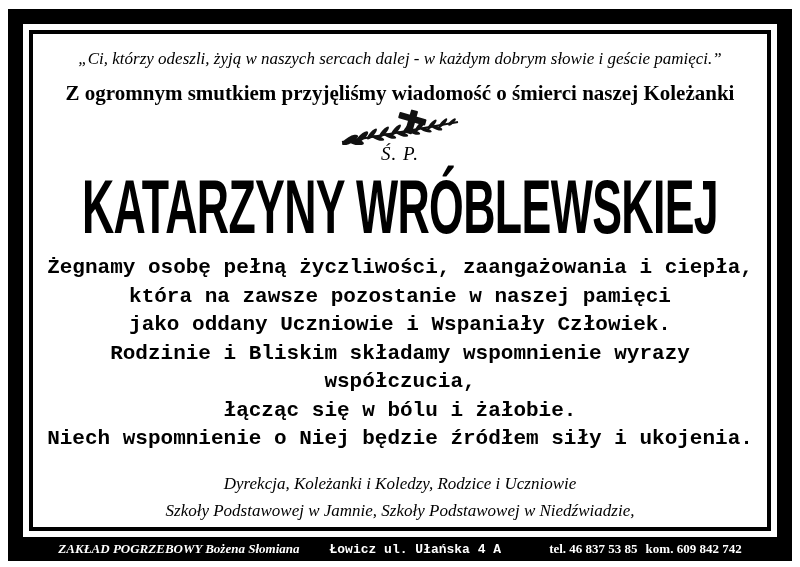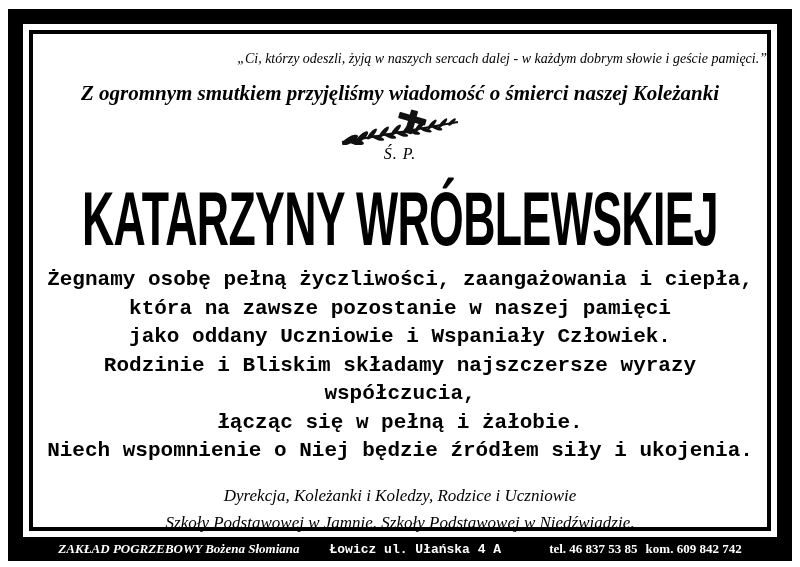--- a/index.html
+++ b/index.html
@@ -8,32 +8,32 @@
     font-family: "Liberation Serif", serif; color: #000; overflow: hidden;
   }
   .frame-black { position: absolute; left: 8px; top: 9px; width: 784px; height: 552px; background: #000; }
   .frame-gap   { position: absolute; left: 23px; top: 24px; width: 754px; height: 513px; background: #fff; }
   .frame-thin  { position: absolute; left: 29px; top: 30px; width: 742px; height: 501px; background: #000; }
   .content {
     position: absolute; left: 33px; top: 34px; width: 734px; height: 493px;
     background: #fff; text-align: center;
   }
   .quote {
-    margin-top: 13px; font-style: italic; font-size: 14px; line-height: 23px; text-align: right;
+    margin-top: 13px; font-style: italic; font-size: 17px; line-height: 23px;
   }
   .intro {
-    margin-top: 9px; font-weight: bold; font-size: 21px; line-height: 28px; font-style: italic;
+    margin-top: 9px; font-weight: bold; font-size: 21px; line-height: 28px;
   }
   .symbol { margin: 2px auto 0 auto; height: 36px; }
   .symbol svg { display: block; margin: 0 auto; }
   .sp {
-    margin-top: -4px; font-style: italic; font-size: 16px; line-height: 25px; letter-spacing: 1px;
+    margin-top: -4px; font-style: italic; font-size: 19px; line-height: 25px; letter-spacing: 1px;
   }
   .name-wrap {
-    margin-top: 14px; height: 78px; display: flex; justify-content: center; align-items: center;
+    margin-top: 2px; height: 78px; display: flex; justify-content: center; align-items: center;
     overflow: visible;
     text-align: center;
   }
   .name {
     flex: none; white-space: nowrap;
     font-family: "Liberation Sans", sans-serif; font-weight: bold; font-size: 72px; line-height: 74px;
     transform: scale(0.62, 1.06); transform-origin: center center; letter-spacing: -1px;
   }
   .body-block { margin-top: 8px; font-weight: bold; font-size: 21px; line-height: 28.5px; font-family: Liberation Mono, monospace; }
   .signature-block { margin-top: 16px; font-style: italic; font-size: 17px; line-height: 27.5px; }
@@ -95,22 +95,22 @@
     <div class="sp">Ś. P.</div>
 
     <div class="name-wrap">
       <div class="name">KATARZYNY WRÓBLEWSKIEJ</div>
     </div>
 
     <div class="body-block">
       <div>Żegnamy osobę pełną życzliwości, zaangażowania i ciepła,</div>
       <div>która na zawsze pozostanie w naszej pamięci</div>
       <div>jako oddany Uczniowie i Wspaniały Człowiek.</div>
-      <div>Rodzinie i Bliskim składamy najszczersze wyrazy współczucia,</div>
-      <div>łącząc się w pełną i żałobie.</div>
+      <div>Rodzinie i Bliskim składamy wspomnienie wyrazy współczucia,</div>
+      <div>łącząc się w bólu i żałobie.</div>
       <div>Niech wspomnienie o Niej będzie źródłem siły i ukojenia.</div>
     </div>
 
     <div class="signature-block">
       <div>Dyrekcja, Koleżanki i Koledzy, Rodzice i Uczniowie</div>
       <div>Szkoły Podstawowej w Jamnie, Szkoły Podstawowej w Niedźwiadzie,</div>
     </div>
   </div>
 
   <div class="footer">

